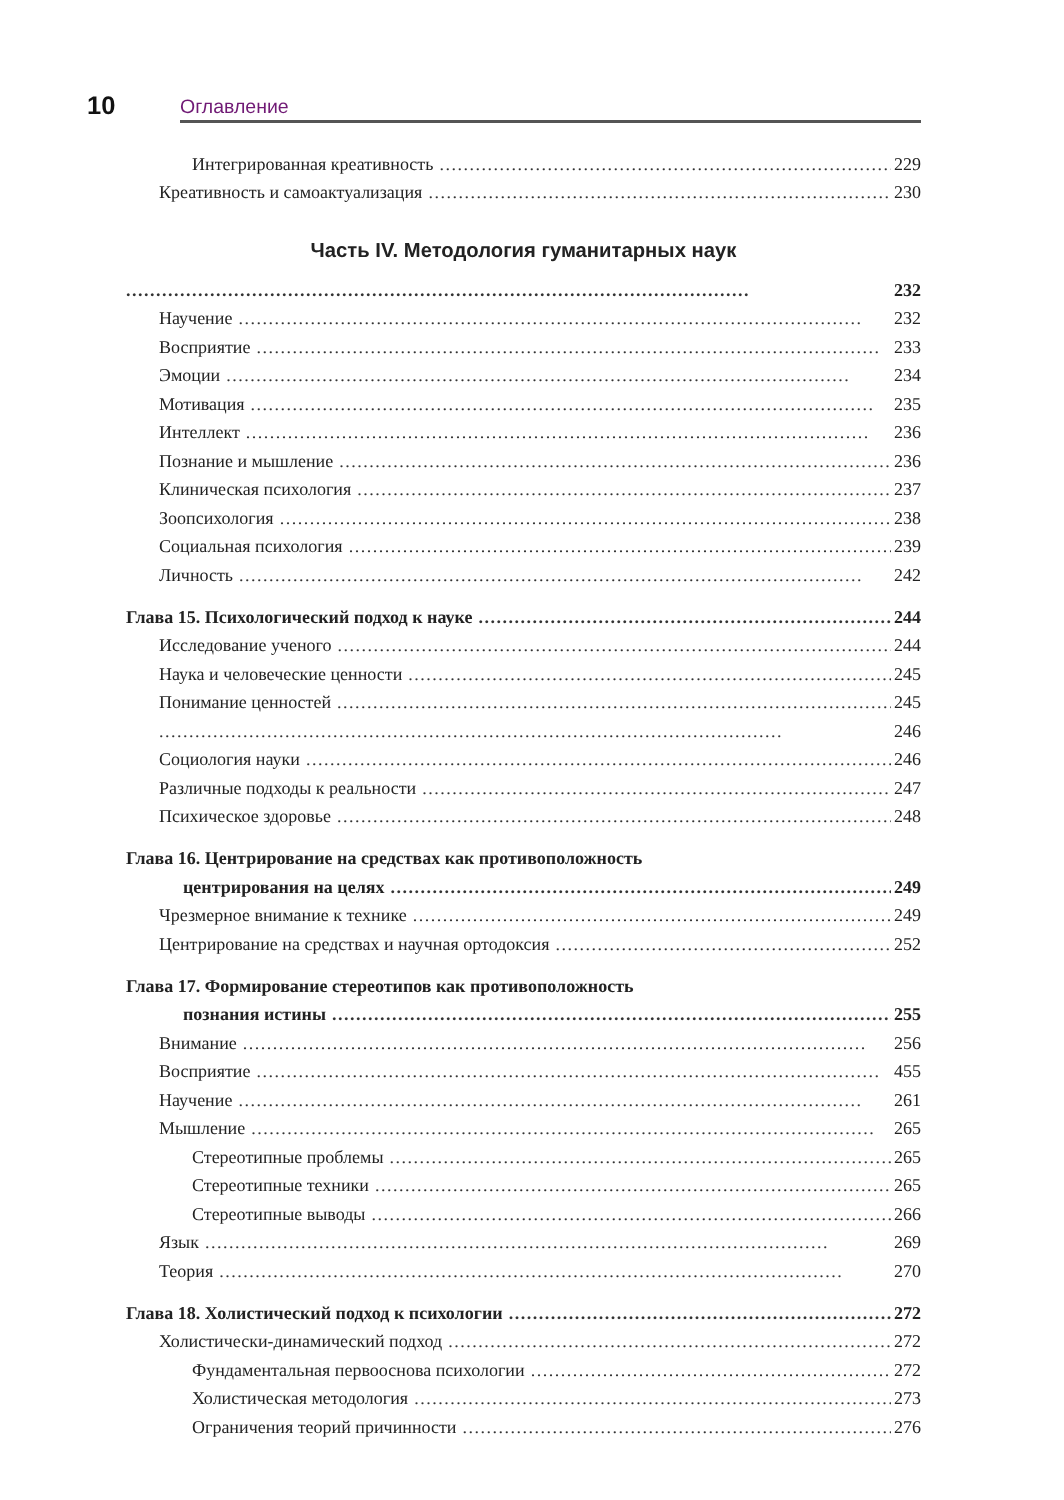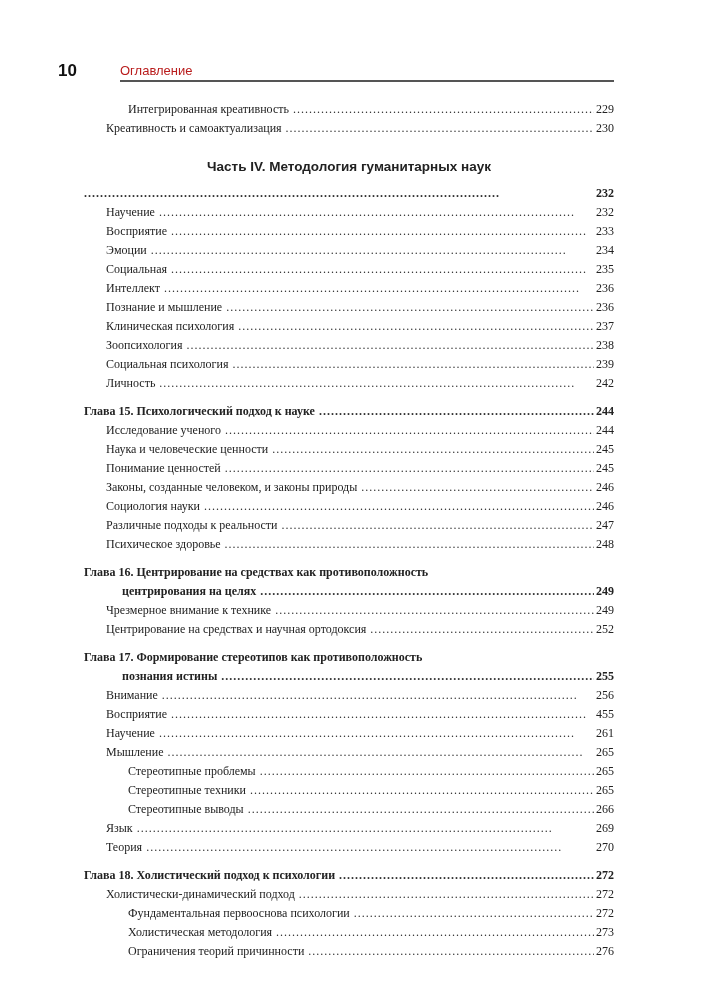--- a/index.html
+++ b/index.html
@@ -9,21 +9,21 @@
     overflow: hidden;
   }
   .header { position: absolute; left: 88px; top: 62px; width: 526px; height: 18px; }
   .page-num {
     position: absolute; left: -30px; top: 0px;
     font-family: "Liberation Sans", "DejaVu Sans", sans-serif; font-weight: bold;
     font-size: 17px; color: #111; line-height: 18px;
   }
   .running-title {
     position: absolute; left: 32px; top: 1px;
-    font-family: "Liberation Sans", "DejaVu Sans", sans-serif; font-size: 13px; color: #b91c1c; line-height: 16px;
+    font-family: "Liberation Sans", "DejaVu Sans", sans-serif; font-size: 13px; color: #701a75; line-height: 16px;
   }
   .header-rule { position: absolute; left: 32px; right: 0; top: 18px; height: 1.5px; background: #555; }
 
   .toc { position: absolute; left: 106px; top: 100px; width: 508px; }
   .row { position: relative; display: flex; align-items: baseline; font-size: 12px; line-height: 19px; height: 19px; }
   .row .title { white-space: nowrap; padding-right: 4px; }
   .row .leader {
     flex: 1; overflow: hidden; white-space: nowrap; letter-spacing: 2.2px; color: #333;
   }
   .row .leader::before { content: ". . . . . . . . . . . . . . . . . . . . . . . . . . . . . . . . . . . . . . . . . . . . . . . . . . . . . . . . . . . . . . . . . . . . . . . . . . . . . . . . . . . . . . . . . . . . . . . . . . . . . . . ."; letter-spacing: -1px; }
@@ -76,21 +76,21 @@
       <span class="title">Восприятие</span>
       <span class="leader"></span>
       <span class="page">233</span>
     </div>
   <div class="row lvl1">
       <span class="title">Эмоции</span>
       <span class="leader"></span>
       <span class="page">234</span>
     </div>
   <div class="row lvl1">
-      <span class="title">Социальная</span>
+      <span class="title">Мотивация</span>
       <span class="leader"></span>
       <span class="page">235</span>
     </div>
   <div class="row lvl1">
       <span class="title">Интеллект</span>
       <span class="leader"></span>
       <span class="page">236</span>
     </div>
   <div class="row lvl1">
       <span class="title">Познание и мышление</span>
@@ -134,21 +134,20 @@
       <span class="title">Наука и человеческие ценности</span>
       <span class="leader"></span>
       <span class="page">245</span>
     </div>
   <div class="row lvl1">
       <span class="title">Понимание ценностей</span>
       <span class="leader"></span>
       <span class="page">245</span>
     </div>
   <div class="row lvl1">
-      <span class="title">Законы, созданные человеком, и законы природы</span>
       <span class="leader"></span>
       <span class="page">246</span>
     </div>
   <div class="row lvl1">
       <span class="title">Социология науки</span>
       <span class="leader"></span>
       <span class="page">246</span>
     </div>
   <div class="row lvl1">
       <span class="title">Различные подходы к реальности</span>

